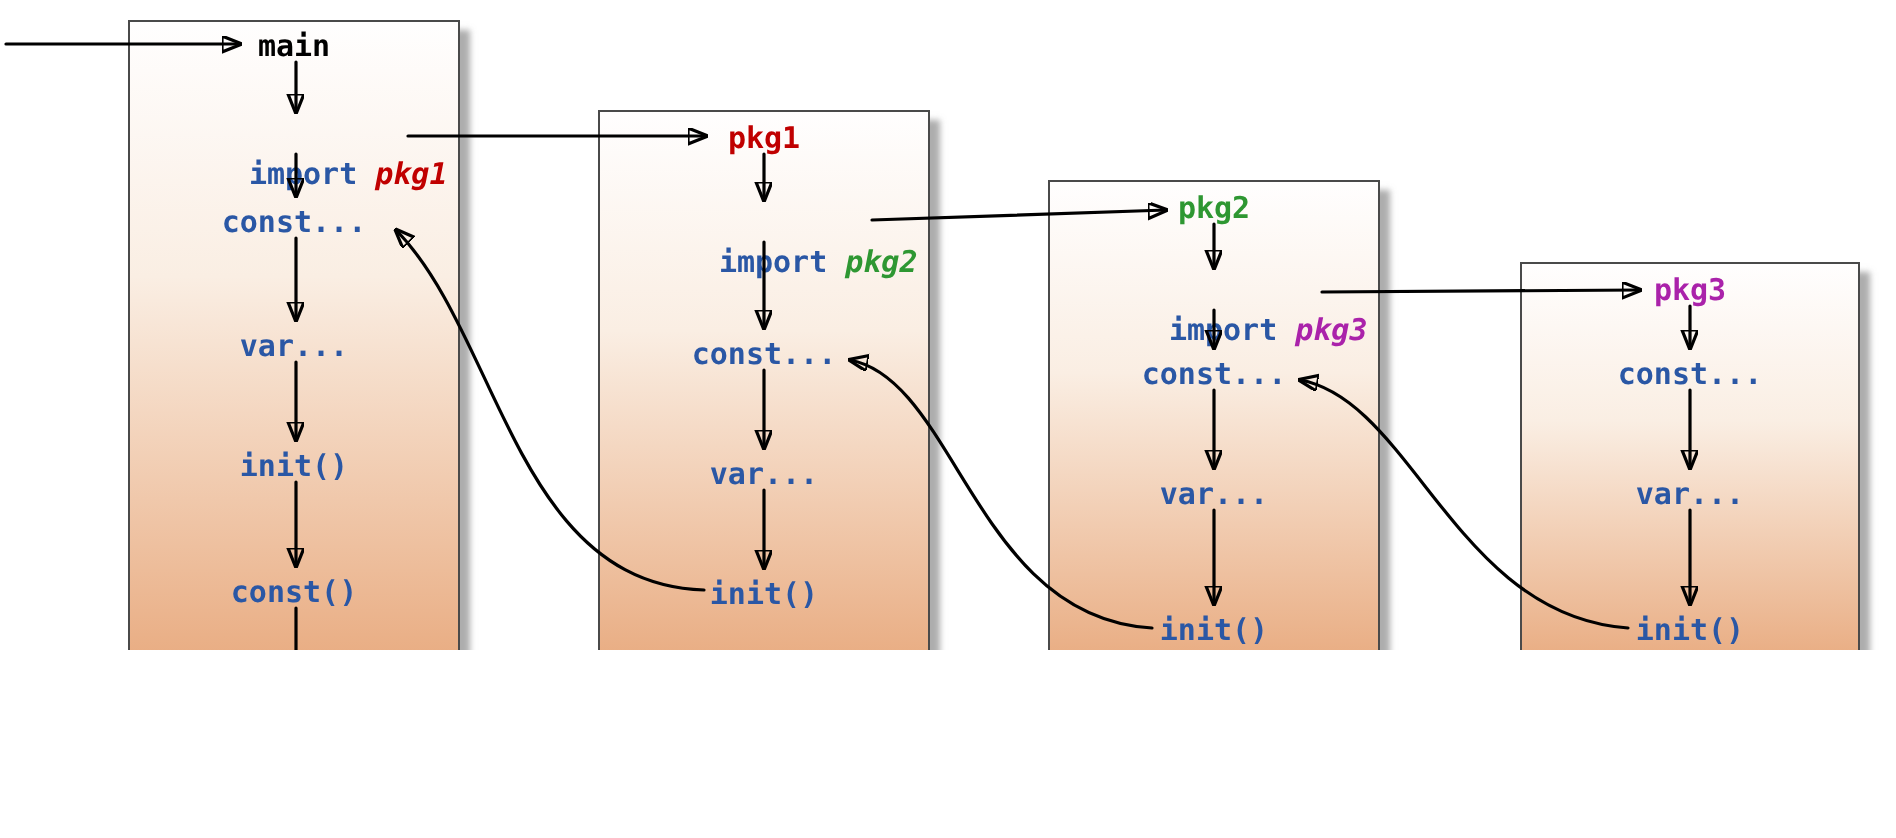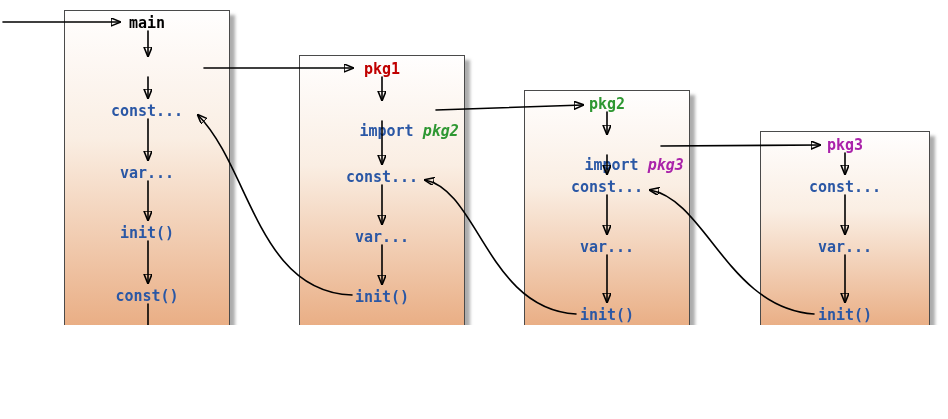--- a/index.html
+++ b/index.html
@@ -35,20 +35,23 @@
   }
   svg.arrows path, svg.arrows line { stroke:#000; stroke-width:1.6; fill:none; stroke-linecap:round; }
 </style>
 </head>
 <body>
 
 <div class="canvas">
 
   <div class="box box-main">
     <div class="item title" style="top: 3px; color: rgb(0, 0, 0);">main</div>
+    <div class="item" style="top:49px">
+      <span>import</span><span class="pkg" style="color: rgb(192, 0, 0);">pkg1</span>
+    </div>
     <div class="item" style="top:91px">const...</div>
     <div class="item" style="top:153px">var...</div>
     <div class="item" style="top:213px">init()</div>
     <div class="item" style="top:276px">const()</div>
   </div>
 
   <div class="box box-pkg1">
     <div class="item title" style="top: 4px; color: rgb(192, 0, 0);">pkg1</div>
     <div class="item" style="top:48px">
       <span>import</span><span class="pkg" style="color: rgb(46, 151, 50);">pkg2</span>

